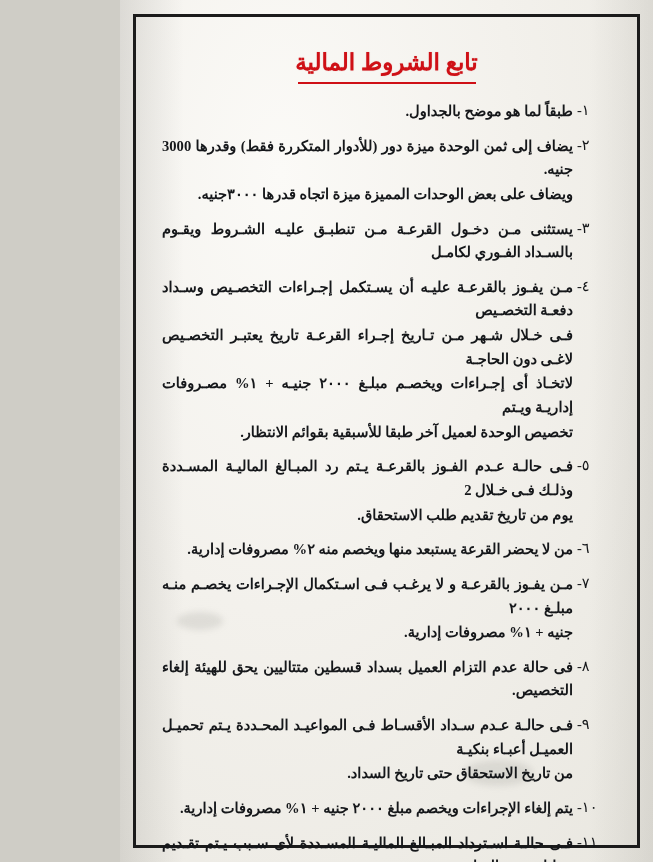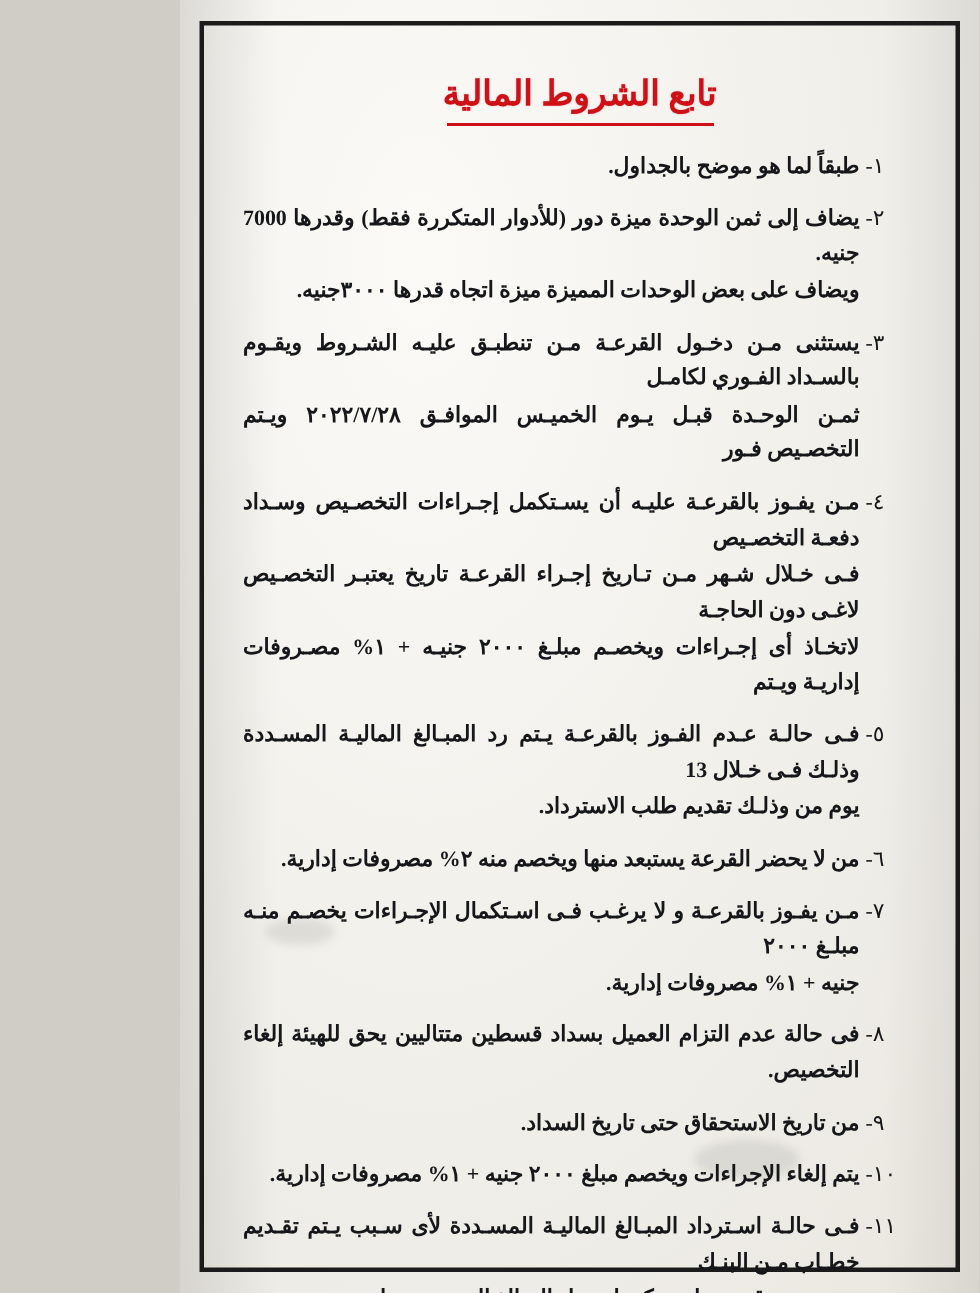--- a/index.html
+++ b/index.html
@@ -124,47 +124,47 @@
         <li class="clause">
           <div class="num">١-</div>
           <div class="body">
             <p>طبقاً لما هو موضح بالجداول.</p>
           </div>
         </li>
 
         <li class="clause">
           <div class="num">٢-</div>
           <div class="body">
-            <p>يضاف إلى ثمن الوحدة ميزة دور (للأدوار المتكررة فقط) وقدرها 7000 جنيه.</p>
+            <p>يضاف إلى ثمن الوحدة ميزة دور (للأدوار المتكررة فقط) وقدرها 3000 جنيه.</p>
             <p>ويضاف على بعض الوحدات المميزة  ميزة اتجاه قدرها ٣٠٠٠جنيه.</p>
           </div>
         </li>
 
         <li class="clause">
           <div class="num">٣-</div>
           <div class="body">
             <p>يستثنى مـن دخـول القرعـة مـن تنطبـق عليـه الشـروط ويقـوم بالسـداد الفـوري لكامـل</p>
-            <p>ثمـن الوحـدة قبـل يـوم الخميـس الموافـق ٢٠٢٢/٧/٢٨ ويـتم التخصـيص فـور</p>
           </div>
         </li>
 
         <li class="clause">
           <div class="num">٤-</div>
           <div class="body">
             <p>مـن يفـوز بالقرعـة عليـه أن يسـتكمل إجـراءات التخصـيص وسـداد دفعـة التخصـيص</p>
             <p>فـى خـلال شـهر مـن تـاريخ إجـراء القرعـة تاريخ يعتبـر التخصـيص لاغـى دون الحاجـة</p>
             <p>لاتخـاذ أى إجـراءات ويخصـم مبلـغ  ٢٠٠٠ جنيـه + ١% مصـروفات إداريـة ويـتم</p>
+            <p>تخصيص الوحدة لعميل آخر طبقا للأسبقية بقوائم الانتظار.</p>
           </div>
         </li>
 
         <li class="clause">
           <div class="num">٥-</div>
           <div class="body">
-            <p>فـى حالـة عـدم الفـوز بالقرعـة يـتم رد المبـالغ الماليـة المسـددة وذلـك فـى خـلال 13</p>
-            <p>يوم من وذلـك تقديم طلب الاسترداد.</p>
+            <p>فـى حالـة عـدم الفـوز بالقرعـة يـتم رد المبـالغ الماليـة المسـددة وذلـك فـى خـلال 2</p>
+            <p>يوم من تاريخ تقديم طلب الاستحقاق.</p>
           </div>
         </li>
 
         <li class="clause">
           <div class="num">٦-</div>
           <div class="body">
             <p>من لا يحضر القرعة يستبعد منها ويخصم منه ٢% مصروفات إدارية.</p>
           </div>
         </li>
 
@@ -179,20 +179,21 @@
         <li class="clause">
           <div class="num">٨-</div>
           <div class="body">
             <p>فى حالة عدم التزام العميل بسداد قسطين متتاليين يحق للهيئة إلغاء التخصيص.</p>
           </div>
         </li>
 
         <li class="clause">
           <div class="num">٩-</div>
           <div class="body">
+            <p>فـى حالـة عـدم سـداد الأقسـاط فـى المواعيـد المحـددة يـتم تحميـل العميـل أعبـاء بنكيـة</p>
             <p>من تاريخ الاستحقاق حتى تاريخ السداد.</p>
           </div>
         </li>
 
         <li class="clause">
           <div class="num">١٠-</div>
           <div class="body">
             <p>يتم إلغاء الإجراءات ويخصم مبلغ ٢٠٠٠ جنيه + ١% مصروفات إدارية.</p>
           </div>
         </li>

